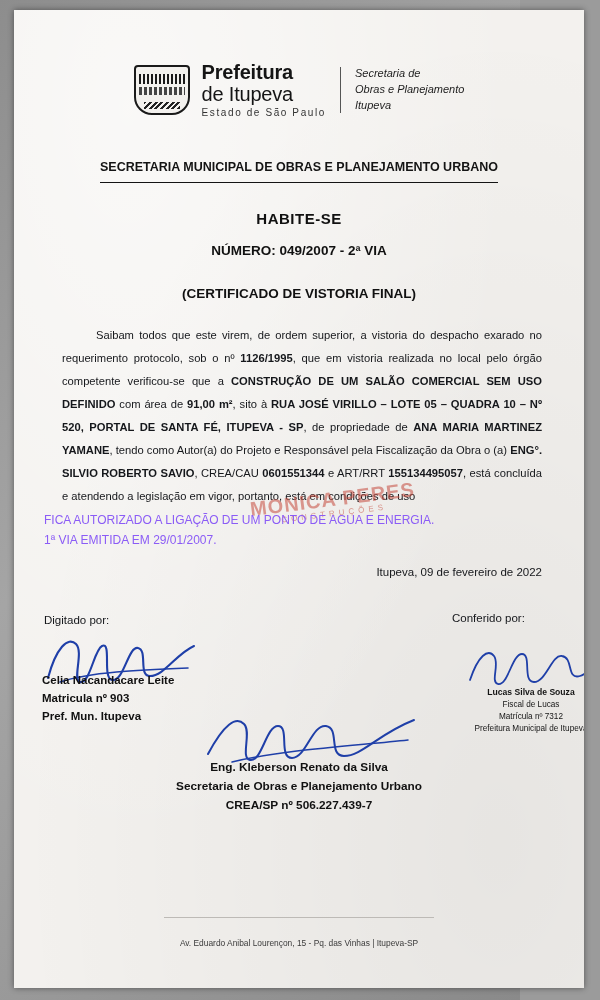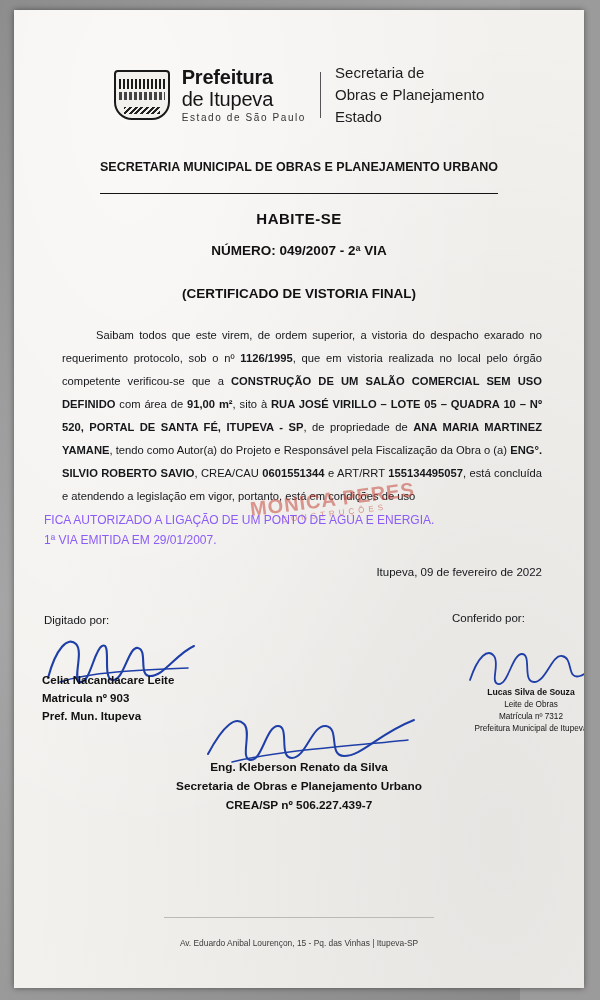--- a/index.html
+++ b/index.html
@@ -101,38 +101,39 @@
     letter-spacing: 1.6px;
     margin-top: 4px;
   }
   .vrule {
     width: 1px;
     height: 46px;
     background: #555;
     margin: 0 14px;
   }
   .dept {
-    font-size: 15px;
+    font-size: 11px;
     color: #1d1d1d;
     line-height: 1.45;
+    font-style: italic;
   }
 
   
   .sec-title {
     position: absolute;
     left: 0; right: 0;
     top: 150px;
     text-align: center;
     font-size: 12.5px;
     font-weight: bold;
     color: #141414;
   }
   .sec-title span {
     border-bottom: 1px solid #141414;
-    padding-bottom: 19px;
+    padding-bottom: 8px;
   }
   .t-habite {
     position: absolute;
     left: 0; right: 0;
     top: 200px;
     text-align: center;
     font-size: 15px;
     font-weight: bold;
     letter-spacing: 0.5px;
     color: #111;
@@ -293,21 +294,21 @@
       </div>
       <div class="brand">
         <div class="b1">Prefeitura</div>
         <div class="b2">de Itupeva</div>
         <div class="b3">Estado de São Paulo</div>
       </div>
       <div class="vrule"></div>
       <div class="dept">
         <div>Secretaria de</div>
         <div>Obras e Planejamento</div>
-        <div>Estado</div>
+        <div>Itupeva</div>
       </div>
     </div>
 
     <div class="sec-title">
       <span>SECRETARIA MUNICIPAL DE OBRAS E PLANEJAMENTO URBANO</span>
     </div>
     <div class="t-habite">HABITE-SE</div>
     <div class="t-numero">NÚMERO: 049/2007 - 2ª VIA</div>
     <div class="t-cert">(CERTIFICADO DE VISTORIA FINAL)</div>
 
@@ -352,21 +353,21 @@
     </div>
 
     <div class="sig-left">
       <div>Celia Nacandacare Leite</div>
       <div>Matricula nº 903</div>
       <div>Pref. Mun. Itupeva</div>
     </div>
 
     <div class="sig-right">
       <div class="nm">Lucas Silva de Souza</div>
-      <div>Leite de Obras</div>
+      <div>Fiscal de Lucas</div>
       <div>Matrícula nº 7312</div>
       <div>Prefeitura Municipal de Itupeva</div>
     </div>
 
     <div class="sig-center">
       <div>Eng. Kleberson Renato da Silva</div>
       <div>Secretaria de Obras e Planejamento Urbano</div>
       <div>CREA/SP nº 506.227.439-7</div>
     </div>
 

